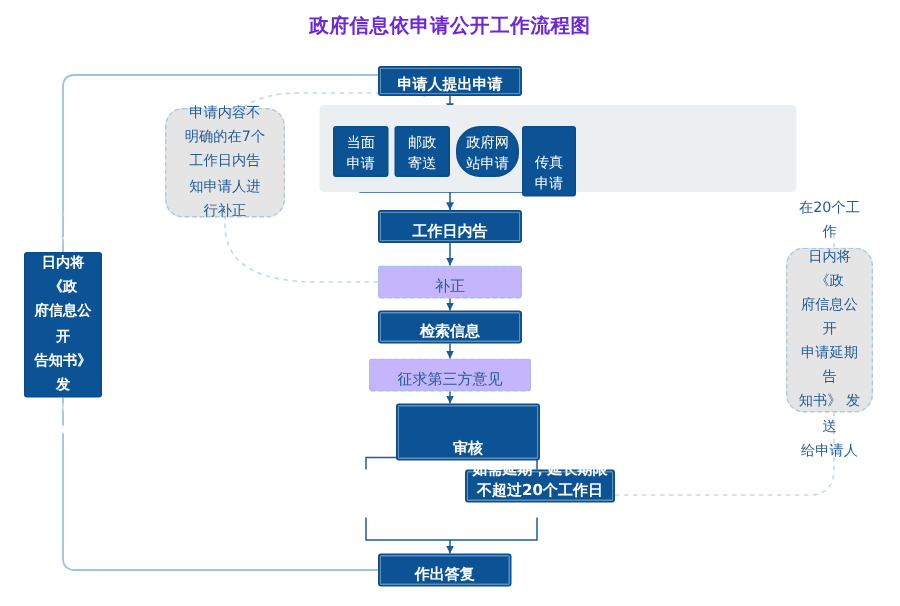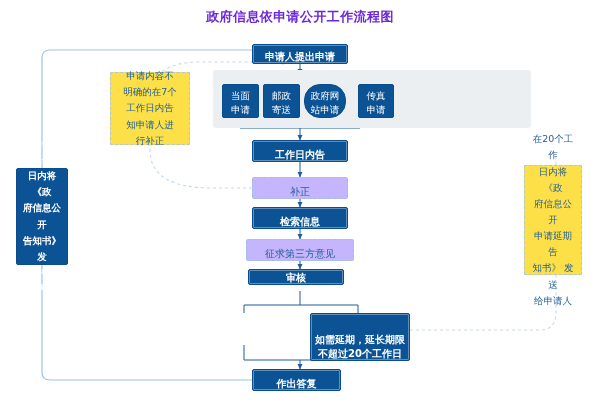--- a/index.html
+++ b/index.html
@@ -25,22 +25,22 @@
     font-size:10px;font-weight:bold;border-radius:2px;
     box-shadow:0 0 0 1px rgba(255,255,255,.35) inset;
   }
   
   .box-light{
     background:#c4b5fd;color:#1f5c99;border:1px dashed #9cc3e3;
     font-size:10px;border-radius:2px;
   }
   
   .box-note{
-    background:#fde047;color:#1f5c99;border:1px dashed #a8c9e4;
-    font-size:9.5px;line-height:1.7;border-radius:1px;
+    background:#e5e5e5;color:#1f5c99;border:1px dashed #a8c9e4;
+    font-size:9.5px;line-height:1.7;border-radius:12px;
     padding:6px 7px;align-items:center;justify-content:center;
   }
   .box-note-dark{
     background:#0b5394;color:#ffffff;border:1px solid #0b4d8c;
     font-size:9.5px;line-height:1.7;font-weight:bold;border-radius:2px;
     padding:6px 6px;align-items:center;justify-content:center;
   }
   
   .group-panel{
     position:absolute;background:#eceff1;border-radius:3px;
@@ -117,21 +117,21 @@
 申请</span>
   </div>
   <div class="node chan nowrap" style="left:263px;top:84px;width:37px;height:34px;">
     <span>邮政
 寄送</span>
   </div>
   <div class="node chan nowrap" style="left:304px;top:84px;width:42px;height:34px;border-radius:16px;">
     <span>政府网
 站申请</span>
   </div>
-  <div class="node chan nowrap" style="left:358px;top:84px;width:36px;height:34px;">
+  <div class="node chan nowrap" style="left:348px;top:84px;width:36px;height:47px;">
     <span>传真
 申请</span>
   </div>
 
 
   <div class="node box-dark" style="left:252px;top:140px;width:96px;height:22px;">
     <span>工作日内告</span>
   </div>
 
   <div class="node box-light" style="left:252px;top:177px;width:96px;height:22px;">
@@ -139,26 +139,26 @@
   </div>
 
   <div class="node box-dark" style="left:252px;top:207px;width:96px;height:22px;">
     <span>检索信息</span>
   </div>
 
   <div class="node box-light" style="left:246px;top:239px;width:108px;height:22px;">
     <span>征求第三方意见</span>
   </div>
 
-  <div class="node box-dark" style="left:248px;top:269px;width:96px;height:16px;">
+  <div class="node box-dark" style="left:264px;top:269px;width:96px;height:38px;">
     <span>审核</span>
   </div>
 
 
-  <div class="node box-dark nowrap" style="left:310px;top:313px;width:100px;height:48px;">
+  <div class="node box-dark nowrap" style="left:310px;top:313px;width:100px;height:22px;">
     <span>如需延期，延长期限
 不超过20个工作日</span>
   </div>
 
   <div class="node box-dark" style="left:252px;top:369px;width:89px;height:22px;">
     <span>作出答复</span>
   </div>
 
   <div class="node box-note nowrap" style="left:110px;top:72px;width:80px;height:73px;">
     <span>申请内容不

